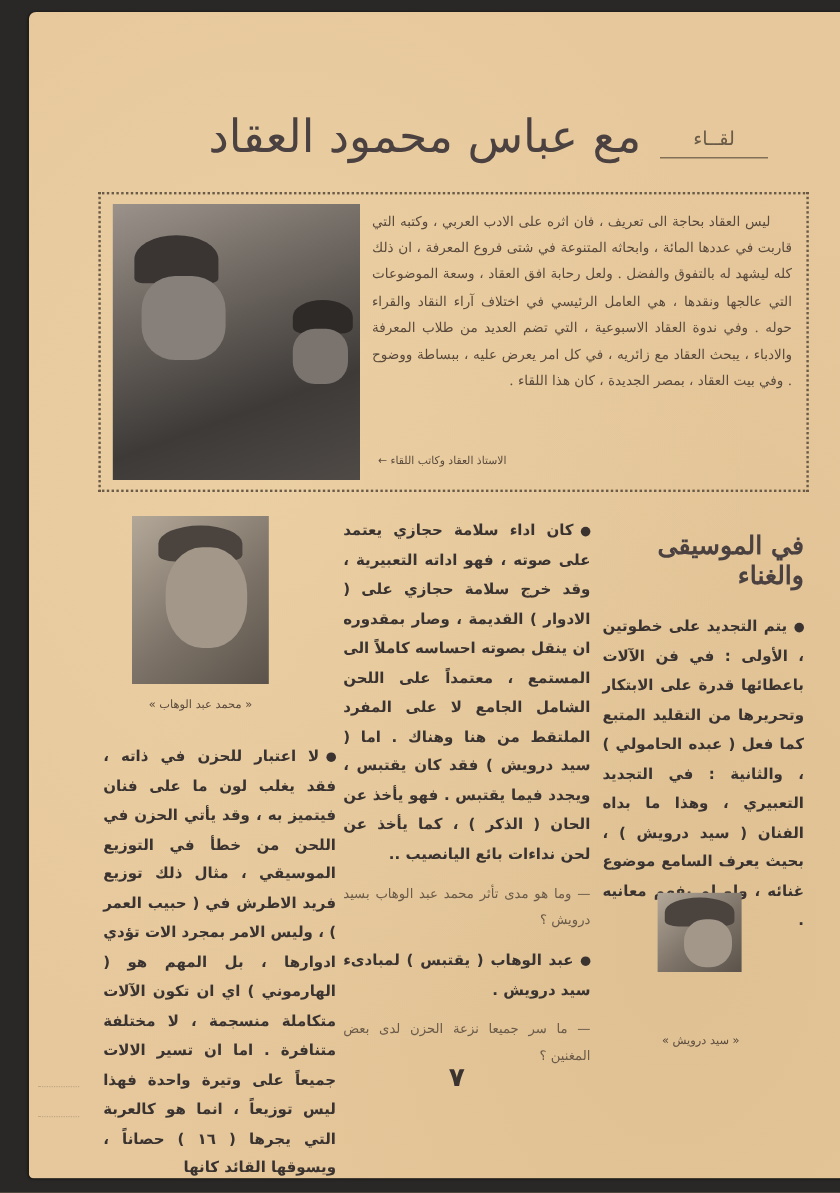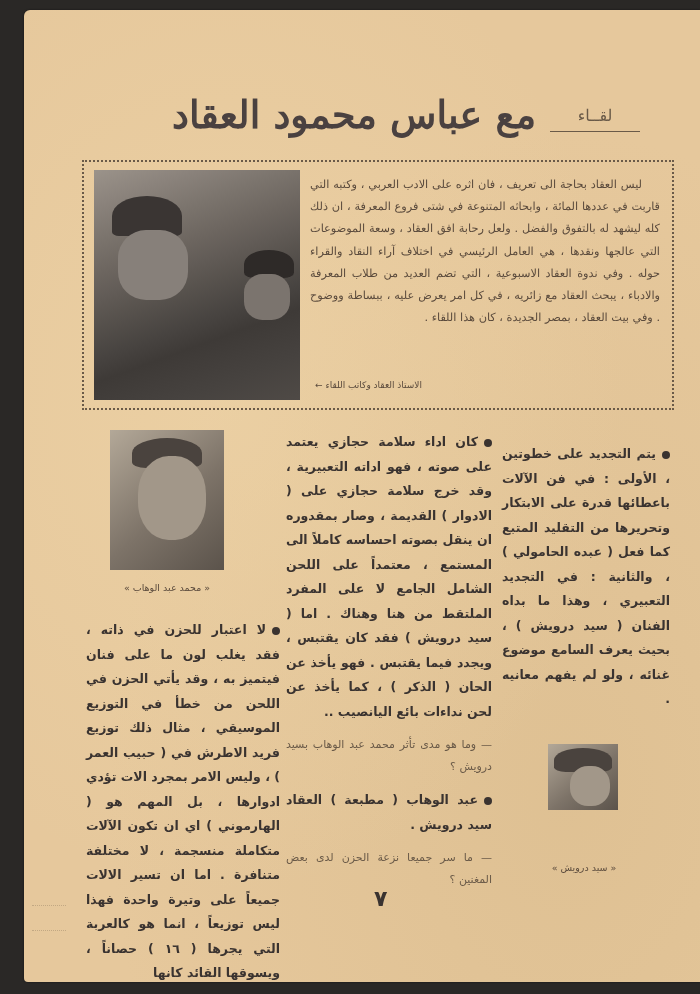--- a/index.html
+++ b/index.html
@@ -20,21 +20,21 @@
   .rtl { direction:rtl; text-align:justify; }
   .section-tag {
     position:absolute; right:60px; top:96px; width:90px;
     text-align:center; font-size:16px; color:#6a5a48;
     font-family:"DejaVu Serif", serif;
   }
   .section-tag .rule { height:1px; background:#6a5a48; margin-top:6px; }
   .main-title {
     position:absolute; left:130px; top:82px; width:400px;
     text-align:center; direction:rtl;
-    font-family:"DejaVu Serif", serif; font-size:38px; font-weight:bold;
+    font-family:"DejaVu Serif", serif; font-size:38px; font-weight:normal;
     color:#4a4140; letter-spacing:1px;
   }
   .intro-box {
     position:absolute; left:58px; top:150px; width:588px; height:246px;
     border:2px dotted #6a5a48; padding:0;
   }
   .intro-photo {
     position:absolute; left:10px; top:8px; width:206px; height:230px;
     background: linear-gradient(160deg, #9e9286 0%, #6e655c 35%, #3f3a36 70%, #514a44 100%);
     filter: grayscale(0.3);
@@ -105,33 +105,34 @@
       <div class="fig2"></div>
       <div class="fig2b"></div>
     </div>
     <div class="intro-text rtl">
       <p>ليس العقاد بحاجة الى تعريف ، فان اثره على الادب العربي ، وكتبه التي قاربت في عددها المائة ، وابحاثه المتنوعة في شتى فروع المعرفة ، ان ذلك كله ليشهد له بالتفوق والفضل . ولعل رحابة افق العقاد ، وسعة الموضوعات التي عالجها ونقدها ، هي العامل الرئيسي في اختلاف آراء النقاد والقراء حوله . وفي ندوة العقاد الاسبوعية ، التي تضم العديد من طلاب المعرفة والادباء ، يبحث العقاد مع زائريه ، في كل امر يعرض عليه ، ببساطة ووضوح . وفي بيت العقاد ، بمصر الجديدة ، كان هذا اللقاء .</p>
     </div>
     <div class="caption1">الاستاذ العقاد وكاتب اللقاء ←</div>
   </div>
 
   <div class="col-right">
+    <h2 class="sub-heading">في الموسيقى والغناء</h2>
     <p class="answer"><span class="bullet"></span><span>يتم التجديد على خطوتين ، الأولى : في فن الآلات باعطائها قدرة على الابتكار وتحريرها من التقليد المتبع كما فعل ( عبده الحامولي ) ، والثانية : في التجديد التعبيري ، وهذا ما بداه الفنان ( سيد درويش ) ، بحيث يعرف السامع موضوع غنائه ، ولو لم يفهم معانيه .</span></p>
   </div>
 
   <div class="photo-small" style="left:524px; top:734px; width:70px; height:66px;">
     <div class="hair" style="left:6px; top:4px; width:58px; height:24px;"></div>
     <div class="face" style="left:22px; top:22px; width:40px; height:40px;"></div>
   </div>
   <div class="cap-small" style="left:524px; top:852px; width:72px;">« سيد درويش »</div>
 
   <div class="col-mid">
     <p class="answer"><span class="bullet"></span><span>كان اداء سلامة حجازي يعتمد على صوته ، فهو اداته التعبيرية ، وقد خرج سلامة حجازي على ( الادوار ) القديمة ، وصار بمقدوره ان ينقل بصوته احساسه كاملاً الى المستمع ، معتمداً على اللحن الشامل الجامع لا على المفرد الملتقط من هنا وهناك . اما ( سيد درويش ) فقد كان يقتبس ، ويجدد فيما يقتبس . فهو يأخذ عن الحان ( الذكر ) ، كما يأخذ عن لحن نداءات بائع اليانصيب ..</span></p>
     <p class="question">— وما هو مدى تأثر محمد عبد الوهاب بسيد درويش ؟</p>
-    <p class="answer"><span class="bullet"></span><span>عبد الوهاب ( مطبعة ) العقاد سيد درويش .</span></p>
+    <p class="answer"><span class="bullet"></span><span>عبد الوهاب ( يقتبس ) لمبادىء سيد درويش .</span></p>
     <p class="question">— ما سر جميعا نزعة الحزن لدى بعض المغنين ؟</p>
   </div>
 
   <div class="photo-small" style="left:86px; top:420px; width:114px; height:140px;">
     <div class="hair" style="left:22px; top:8px; width:70px; height:30px;"></div>
     <div class="face" style="left:28px; top:26px; width:68px; height:84px;"></div>
   </div>
   <div class="cap-small" style="left:86px; top:572px; width:114px;">« محمد عبد الوهاب »</div>
 
   <div class="col-left">

